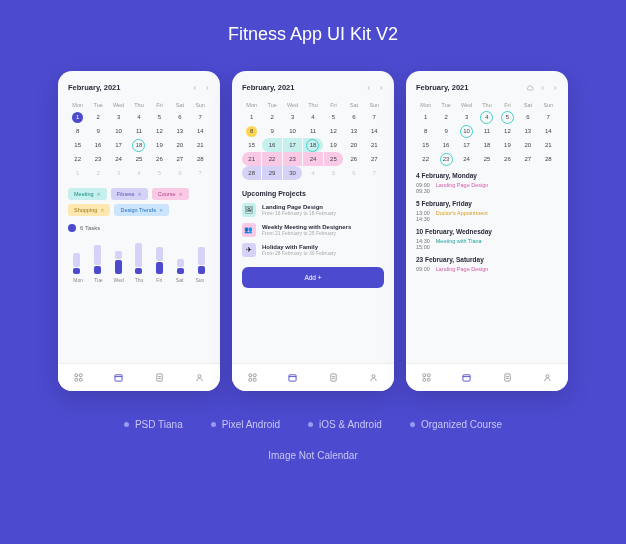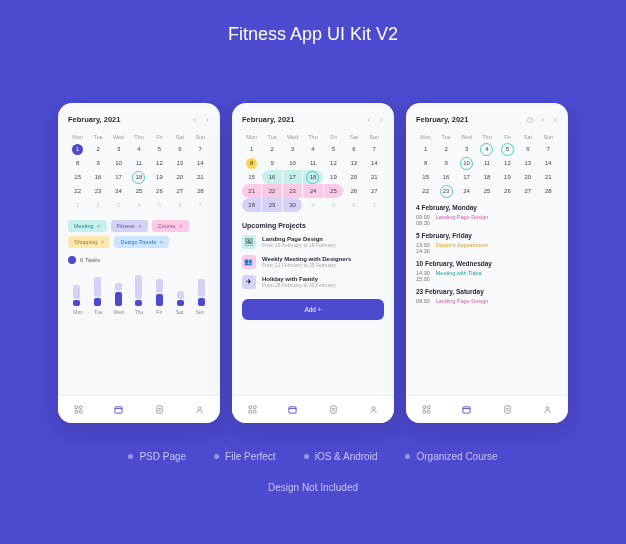--- a/index.html
+++ b/index.html
@@ -25,21 +25,20 @@
 }
 .phone {
   width: 162px;
   height: 320px;
   background: #f8f9fb;
   border-radius: 14px;
   box-shadow: 0 8px 24px rgba(0,0,0,0.15);
   display: flex;
   flex-direction: column;
   overflow: hidden;
-  margin-top: 32px;
 }
 .phone-content {
   flex: 1;
   padding: 12px 10px 0;
   display: flex;
   flex-direction: column;
   overflow: hidden;
 }
 .header {
   display: flex;
@@ -732,28 +731,28 @@
           </svg>
         </span>
     </div>
   </div>
 
 </div>
 
 <div class="features" id="feats">
     <div class="feat">
       <span class="fdot"></span>
-      <span class="ftxt">PSD Page</span>
+      <span class="ftxt">PSD Tiana</span>
     </div>
     <div class="feat">
       <span class="fdot"></span>
-      <span class="ftxt">File Perfect</span>
+      <span class="ftxt">Pixel Android</span>
     </div>
     <div class="feat">
       <span class="fdot"></span>
       <span class="ftxt">iOS &amp; Android</span>
     </div>
     <div class="feat">
       <span class="fdot"></span>
       <span class="ftxt">Organized Course</span>
     </div>
   </div>
-<div class="footer-note">Design Not Included</div>
+<div class="footer-note">Image Not Calendar</div>
 
 </body></html>

